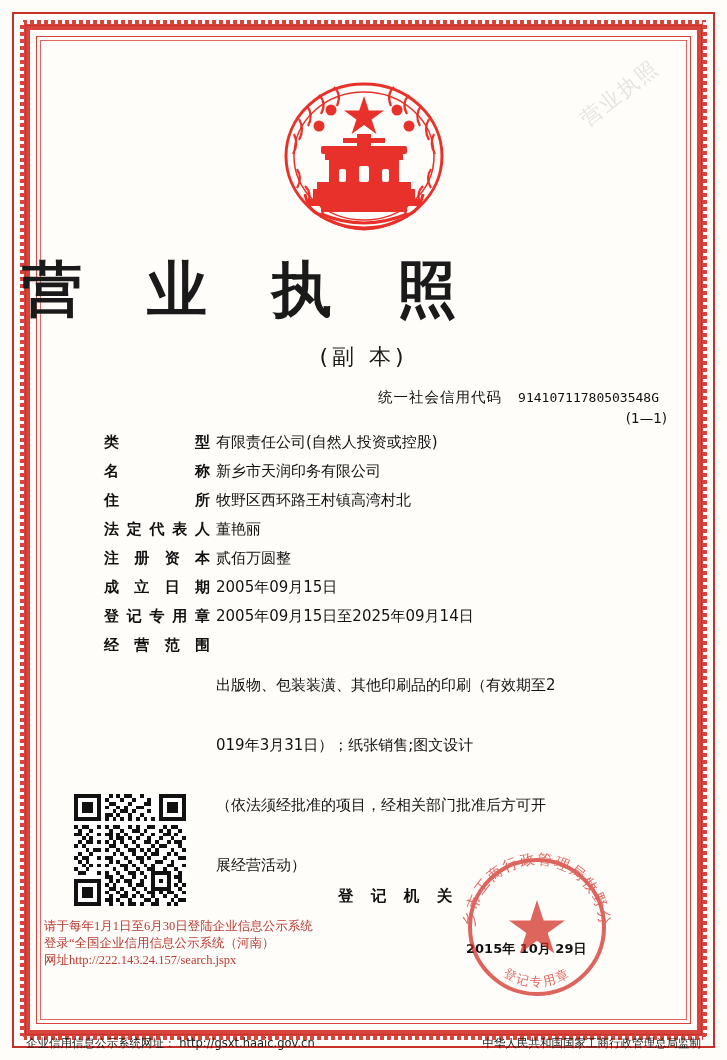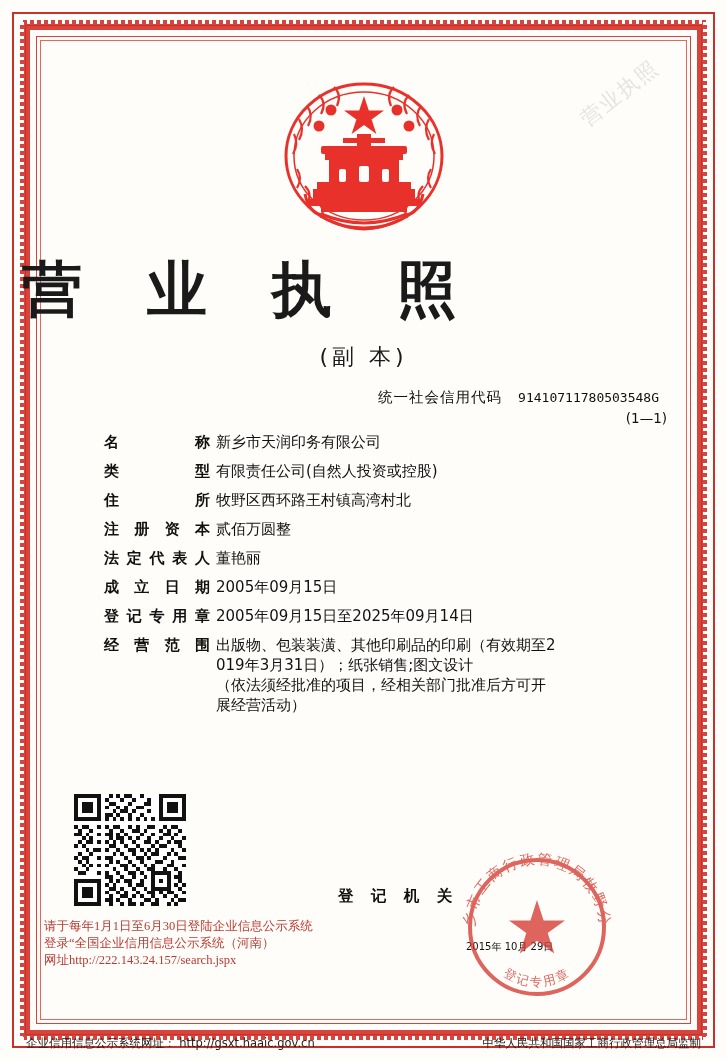--- a/index.html
+++ b/index.html
@@ -174,21 +174,21 @@
   }
   .field .val {
     font-size: 15px;
     color: #111;
     line-height: 20px;
     flex: 1;
   }
   .field.scope .val {
     line-height: 20px;
   }
-  .field.scope .val div { white-space: pre; }
+  .field.scope .val div { white-space: pre; margin-top: 40px; }
 
   
   .qr {
     position: absolute;
     left: 74px;
     top: 794px;
     width: 112px;
     height: 112px;
   }
   .qr-note {
@@ -209,23 +209,24 @@
     top: 886px;
     font-size: 15.5px;
     letter-spacing: 6px;
     color: #111;
     font-weight: bold;
   }
   .reg-date {
     position: absolute;
     left: 466px;
     top: 940px;
-    font-size: 10px;
+    font-size: 13px;
     color: #111;
     white-space: nowrap;
+    font-weight: bold;
   }
   .reg-date .num { font-family: "DejaVu Sans", sans-serif; }
 
   
   .seal {
     position: absolute;
     left: 452px;
     top: 842px;
     width: 170px;
     height: 170px;
@@ -329,38 +330,38 @@
   <div class="title">营 业 执 照</div>
   <div class="subtitle">(副 本)</div>
 
   <div class="credit-row">
     <span class="lab">统一社会信用代码</span><span class="val">91410711780503548G</span>
   </div>
   <div class="page-no">(1—1)</div>
 
   <div class="fields">
     <div class="field">
+      <span class="lab">类型</span>
+      <span class="val">有限责任公司(自然人投资或控股)</span>
+    </div>
+    <div class="field">
       <span class="lab">名称</span>
       <span class="val">新乡市天润印务有限公司</span>
-    </div>
-    <div class="field">
-      <span class="lab">类型</span>
-      <span class="val">有限责任公司(自然人投资或控股)</span>
     </div>
     <div class="field">
       <span class="lab">住所</span>
       <span class="val">牧野区西环路王村镇高湾村北</span>
     </div>
     <div class="field">
+      <span class="lab">法定代表人</span>
+      <span class="val">董艳丽</span>
+    </div>
+    <div class="field">
       <span class="lab">注册资本</span>
       <span class="val">贰佰万圆整</span>
-    </div>
-    <div class="field">
-      <span class="lab">法定代表人</span>
-      <span class="val">董艳丽</span>
     </div>
     <div class="field">
       <span class="lab">成立日期</span>
       <span class="val">2005年09月15日</span>
     </div>
     <div class="field">
       <span class="lab">登记专用章</span>
       <span class="val">2005年09月15日至2025年09月14日</span>
     </div>
     <div class="field scope">

